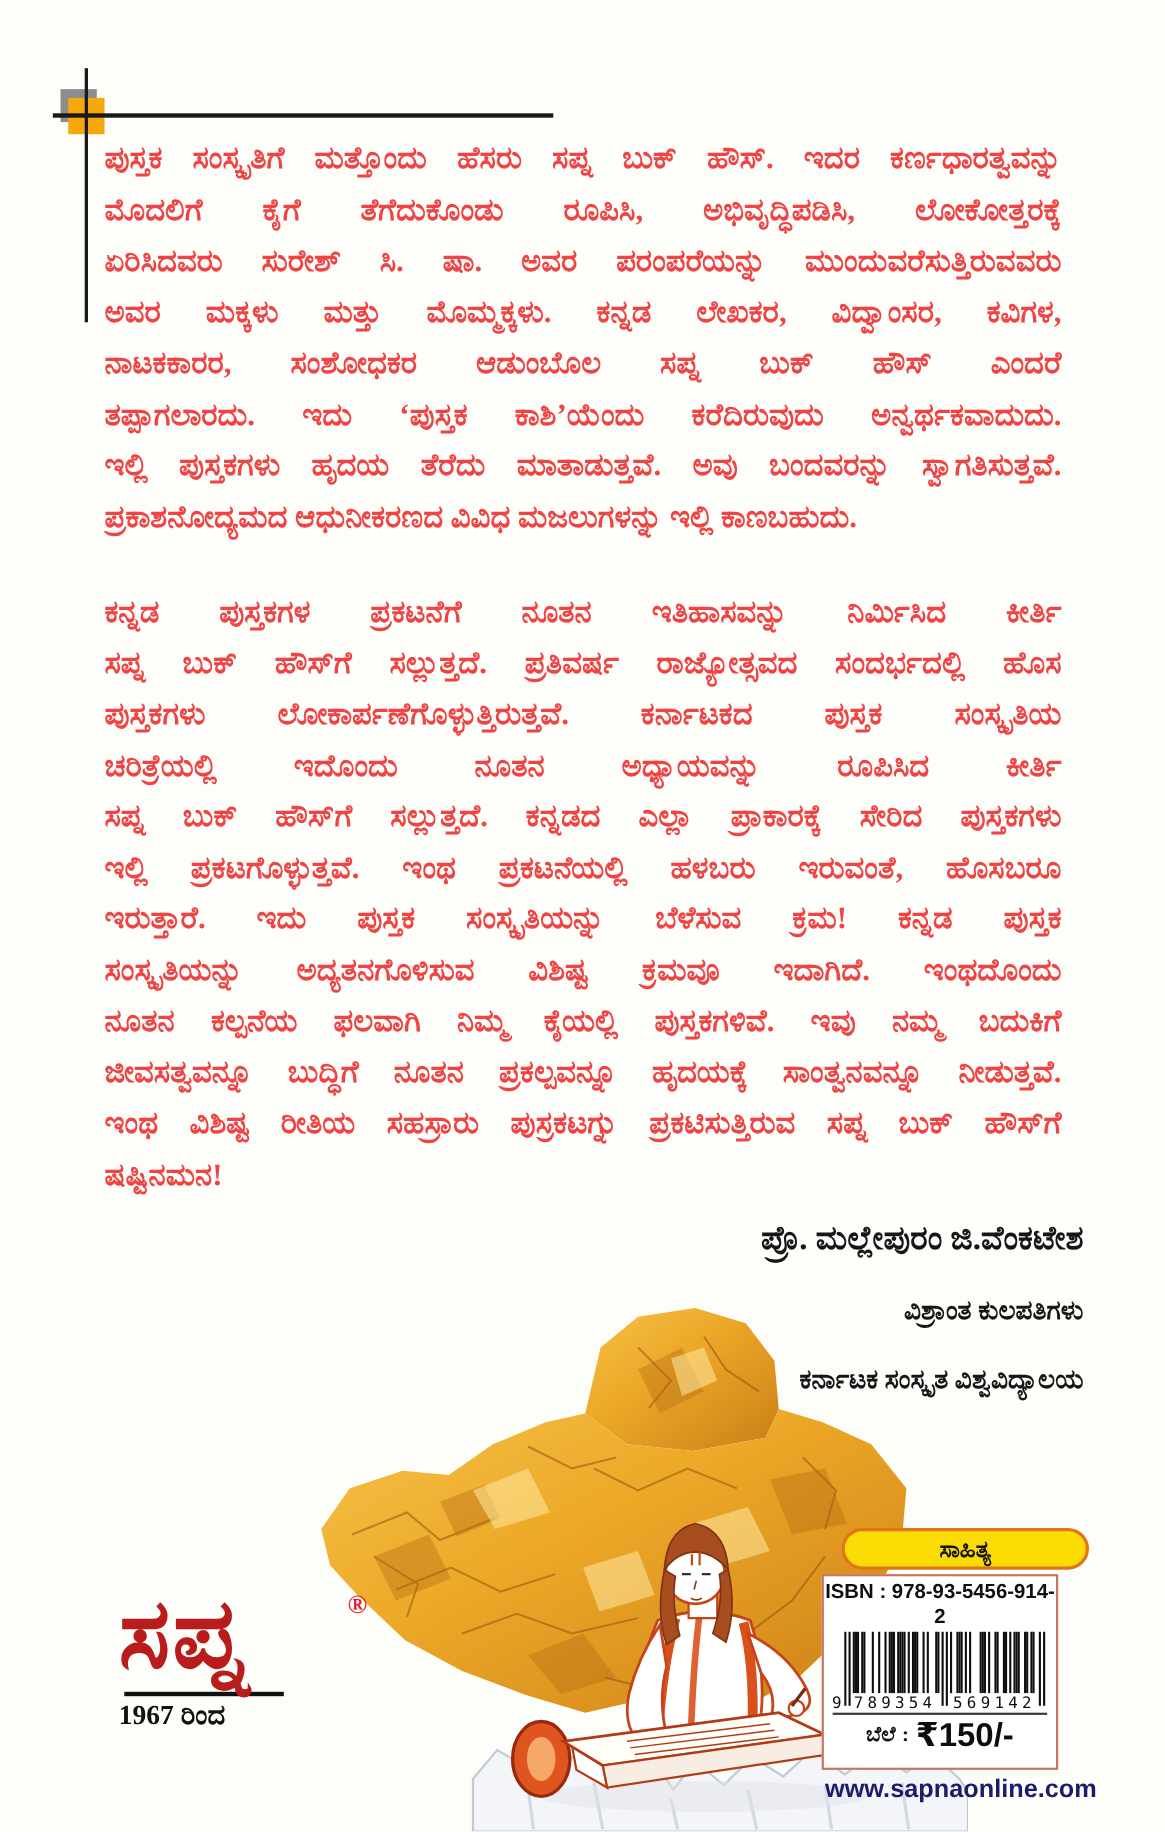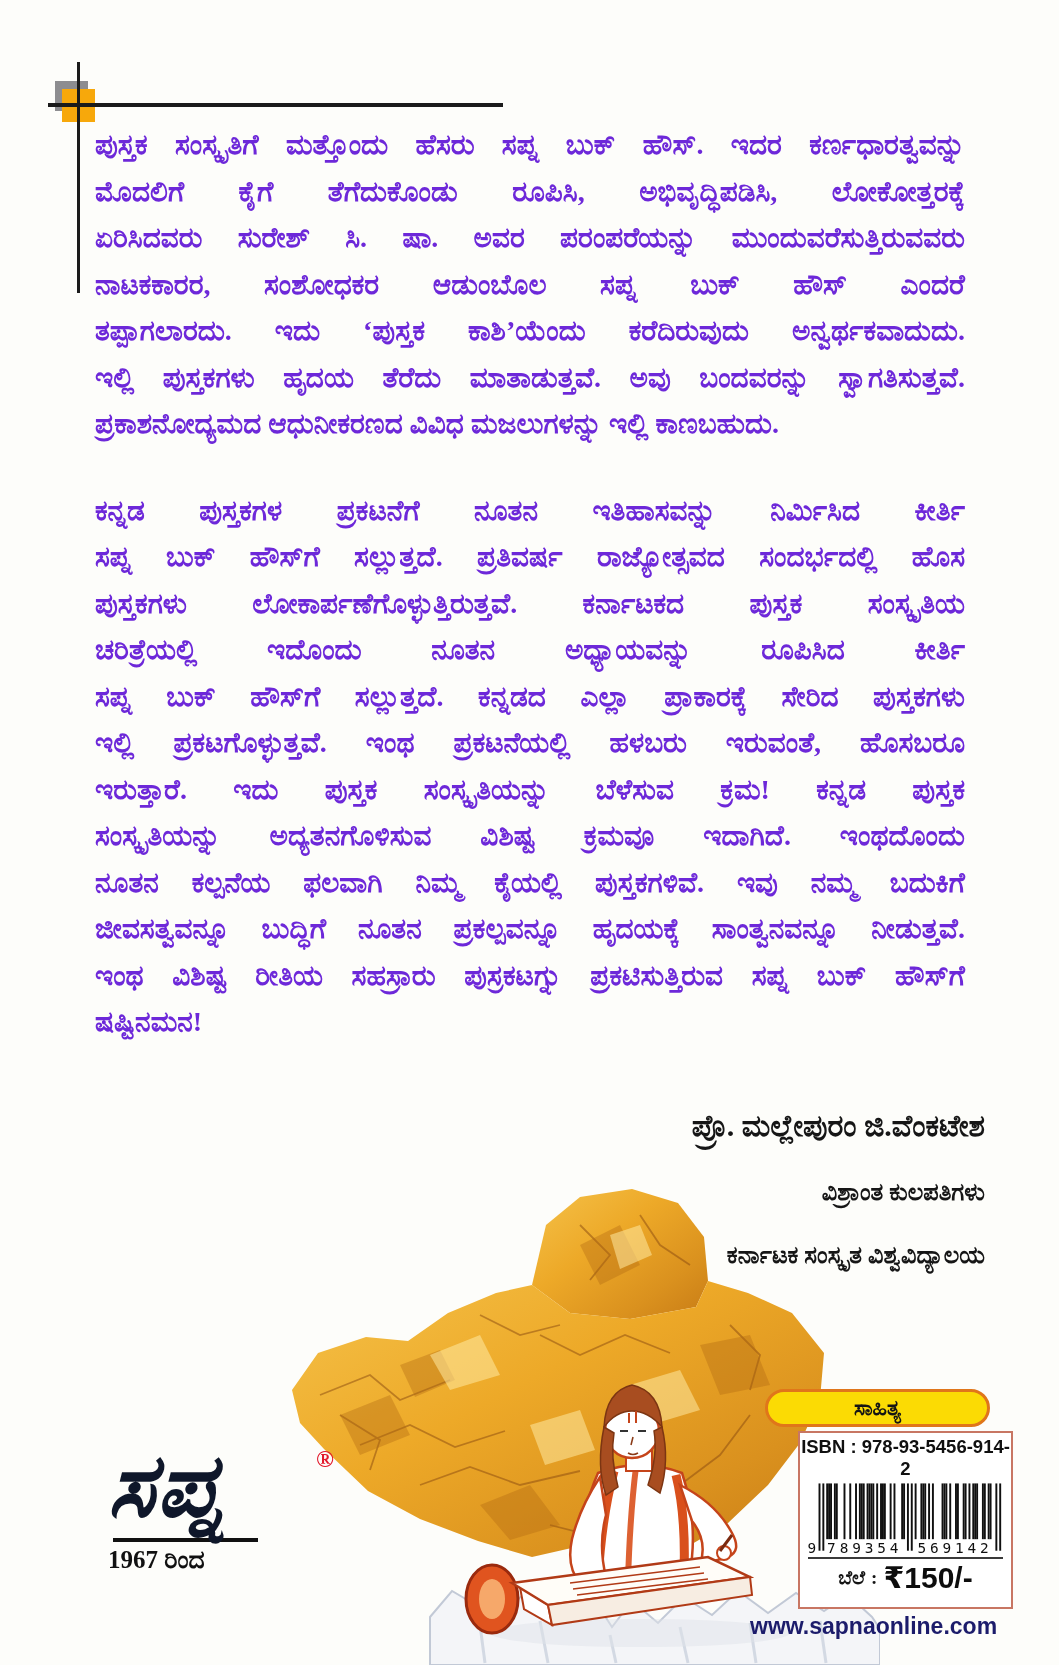--- a/index.html
+++ b/index.html
@@ -12,21 +12,21 @@
   .page{position:absolute;inset:0;}
 
   
   .deco-gray{position:absolute;left:55px;top:81px;width:33px;height:30px;background:#8d8d90;z-index:3;}
   .deco-orange{position:absolute;left:62px;top:89px;width:33px;height:33px;background:#f7a80b;z-index:4;}
   .deco-hline{position:absolute;left:48px;top:103px;width:455px;height:3.5px;background:#1b1b1b;z-index:5;}
   .deco-vline{position:absolute;left:77px;top:62px;width:3px;height:231px;background:#1b1b1b;z-index:5;}
 
   
   .blurb{position:absolute;left:95px;top:122px;width:870px;z-index:2;
-    font-size:28px;font-weight:600;color:#6d28d9;}
+    font-size:28px;font-weight:600;color:#ef4444;}
   .tline{line-height:46.5px;text-align:justify;text-align-last:justify;white-space:normal;}
   .tline.last{text-align-last:left;}
   .para2{margin-top:40px;}
 
   
   .attribution{position:absolute;right:74px;top:1106px;width:560px;text-align:right;z-index:2;}
   .attr-name{font-size:30px;font-weight:700;line-height:40px;}
   .attr-title{font-size:24px;font-weight:600;line-height:34px;margin-top:29px;}
 
   
@@ -36,21 +36,21 @@
   .logo-reg{position:absolute;left:208px;top:8px;font-size:24px;font-weight:700;}
   .logo-underline{width:145px;height:4px;background:#111;margin:2px 0 4px 5px;}
   .logo-since{font-size:25px;font-weight:700;color:#111;
     font-family:"Liberation Serif","DejaVu Serif",serif;}
 
   
   .badge{position:absolute;left:765px;top:1389px;width:225px;height:38px;z-index:6;
     border:3px solid #e0761a;border-radius:21px;background:#fbdb04;
     display:flex;align-items:center;justify-content:center;box-sizing:border-box;}
   .badge-label{font-size:21px;font-weight:700;color:#141414;}
-  .isbn-box{position:absolute;left:798px;top:1431px;width:215px;height:178px;z-index:6;
+  .isbn-box{position:absolute;left:747px;top:1431px;width:215px;height:178px;z-index:6;
     background:#fff;border:2px solid #c87663;box-sizing:border-box;text-align:center;}
   .isbn-text{font-size:18.5px;font-weight:700;margin-top:3px;letter-spacing:0px;
     font-family:"Liberation Sans","DejaVu Sans",sans-serif;color:#101010;}
   .barcode-wrap{margin-top:1px;}
   .barcode-wrap svg{display:block;margin:0 auto;}
   .barcode-wrap text{font-family:"DejaVu Sans Mono",monospace;font-size:15px;letter-spacing:4px;fill:#101010;}
   .price-divider{border-top:2px solid #3a3a3a;margin:0 8px;}
   .price-row{display:flex;align-items:center;justify-content:center;gap:6px;margin-top:1px;}
   .price-label{font-size:19px;font-weight:600;color:#141414;}
   .price-sep{font-size:19px;font-weight:600;color:#141414;}
@@ -69,20 +69,21 @@
   <div class="deco-gray"></div>
   <div class="deco-orange"></div>
   <div class="deco-hline"></div>
   <div class="deco-vline"></div>
 
   <div class="blurb">
     <div class="para1">
       <div class="tline">ಪುಸ್ತಕ ಸಂಸ್ಕೃತಿಗೆ ಮತ್ತೊಂದು ಹೆಸರು ಸಪ್ನ ಬುಕ್ ಹೌಸ್. ಇದರ ಕರ್ಣಧಾರತ್ವವನ್ನು</div>
       <div class="tline">ಮೊದಲಿಗೆ ಕೈಗೆ ತೆಗೆದುಕೊಂಡು ರೂಪಿಸಿ, ಅಭಿವೃದ್ಧಿಪಡಿಸಿ, ಲೋಕೋತ್ತರಕ್ಕೆ</div>
       <div class="tline">ಏರಿಸಿದವರು ಸುರೇಶ್ ಸಿ. ಷಾ. ಅವರ ಪರಂಪರೆಯನ್ನು ಮುಂದುವರೆಸುತ್ತಿರುವವರು</div>
+      <div class="tline">ಅವರ ಮಕ್ಕಳು ಮತ್ತು ಮೊಮ್ಮಕ್ಕಳು. ಕನ್ನಡ ಲೇಖಕರ, ವಿದ್ವಾಂಸರ, ಕವಿಗಳ,</div>
       <div class="tline">ನಾಟಕಕಾರರ, ಸಂಶೋಧಕರ ಆಡುಂಬೊಲ ಸಪ್ನ ಬುಕ್ ಹೌಸ್ ಎಂದರೆ</div>
       <div class="tline">ತಪ್ಪಾಗಲಾರದು. ಇದು ‘ಪುಸ್ತಕ ಕಾಶಿ’ಯೆಂದು ಕರೆದಿರುವುದು ಅನ್ವರ್ಥಕವಾದುದು.</div>
       <div class="tline">ಇಲ್ಲಿ ಪುಸ್ತಕಗಳು ಹೃದಯ ತೆರೆದು ಮಾತಾಡುತ್ತವೆ. ಅವು ಬಂದವರನ್ನು ಸ್ವಾಗತಿಸುತ್ತವೆ.</div>
       <div class="tline last">ಪ್ರಕಾಶನೋದ್ಯಮದ ಆಧುನೀಕರಣದ ವಿವಿಧ ಮಜಲುಗಳನ್ನು ಇಲ್ಲಿ ಕಾಣಬಹುದು.</div>
     </div>
     <div class="para2">
       <div class="tline">ಕನ್ನಡ ಪುಸ್ತಕಗಳ ಪ್ರಕಟನೆಗೆ ನೂತನ ಇತಿಹಾಸವನ್ನು ನಿರ್ಮಿಸಿದ ಕೀರ್ತಿ</div>
       <div class="tline">ಸಪ್ನ ಬುಕ್ ಹೌಸ್‌ಗೆ ಸಲ್ಲುತ್ತದೆ. ಪ್ರತಿವರ್ಷ ರಾಜ್ಯೋತ್ಸವದ ಸಂದರ್ಭದಲ್ಲಿ ಹೊಸ</div>
       <div class="tline">ಪುಸ್ತಕಗಳು ಲೋಕಾರ್ಪಣೆಗೊಳ್ಳುತ್ತಿರುತ್ತವೆ. ಕರ್ನಾಟಕದ ಪುಸ್ತಕ ಸಂಸ್ಕೃತಿಯ</div>
       <div class="tline">ಚರಿತ್ರೆಯಲ್ಲಿ ಇದೊಂದು ನೂತನ ಅಧ್ಯಾಯವನ್ನು ರೂಪಿಸಿದ ಕೀರ್ತಿ</div>
@@ -190,21 +191,21 @@
       <path d="M268,420 L470,392 L472,410 L272,440 Z" fill="#f7ede2" stroke="#b13a16" stroke-width="2"></path>
       <g stroke="#b13a16" stroke-width="1.3" fill="none">
         <path d="M290,398 L420,382"></path>
           <path d="M293,404 L424,388"></path>
           <path d="M297,410 L428,394"></path>
       </g>
     </g>
   </svg>
 
   <div class="logo-block">
-    <span class="logo-text" style="color: #0f172a; font-style: italic;">ಸಪ್ನ</span>
+    <span class="logo-text" style="color: #b91c1c;">ಸಪ್ನ</span>
     <span class="logo-reg" style="color: rgb(226, 25, 43);">®</span>
     <div class="logo-underline"></div>
     <div class="logo-since">1967 ರಿಂದ</div>
   </div>
 
   <div class="badge" style="background-color: rgb(251, 219, 4); border-color: rgb(224, 118, 26);">
     <span class="badge-label">ಸಾಹಿತ್ಯ</span>
   </div>
 
   <div class="isbn-box">

